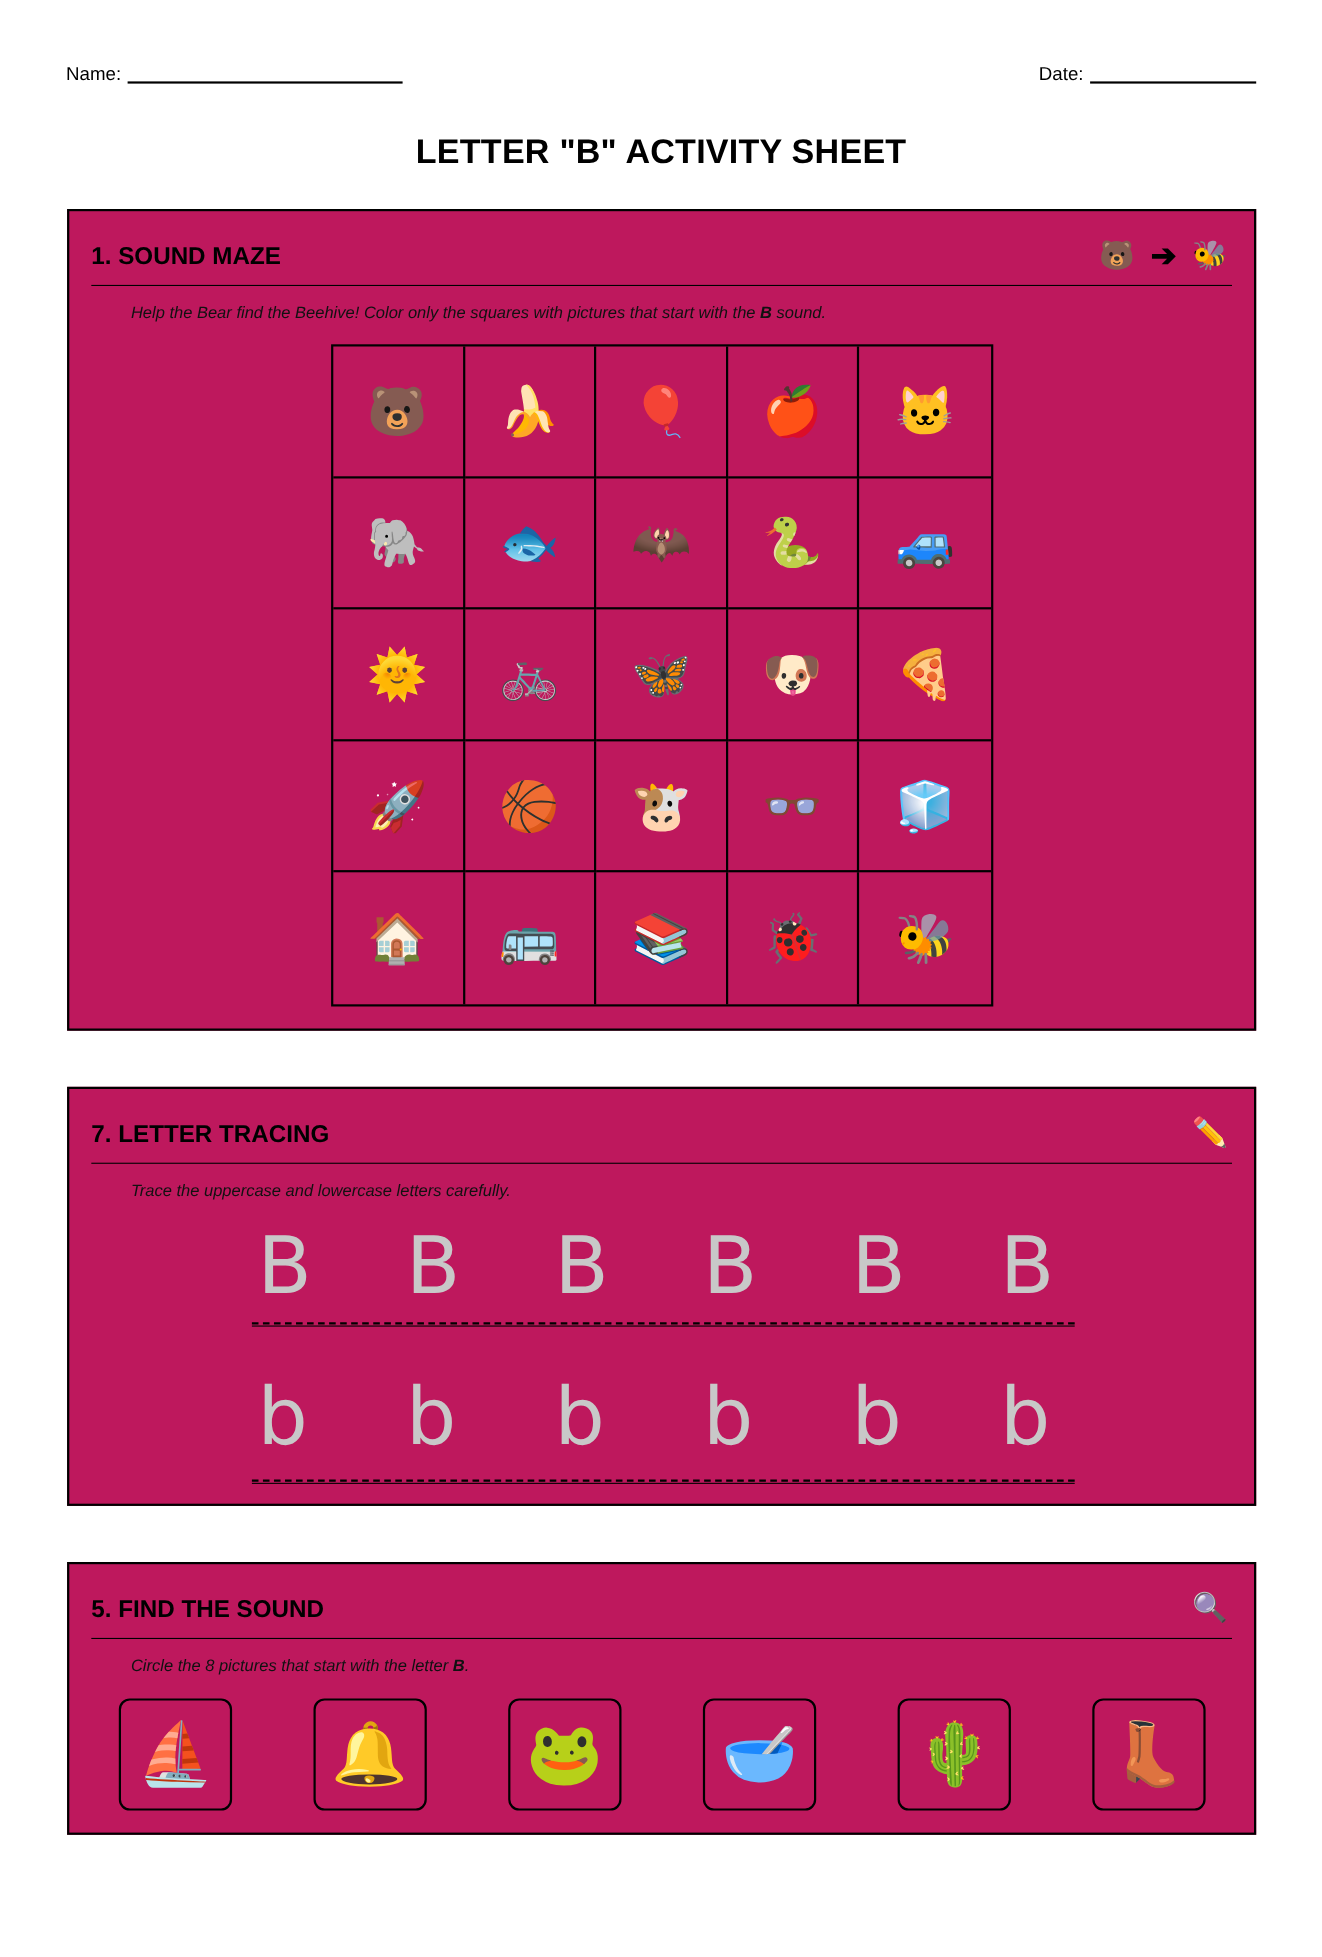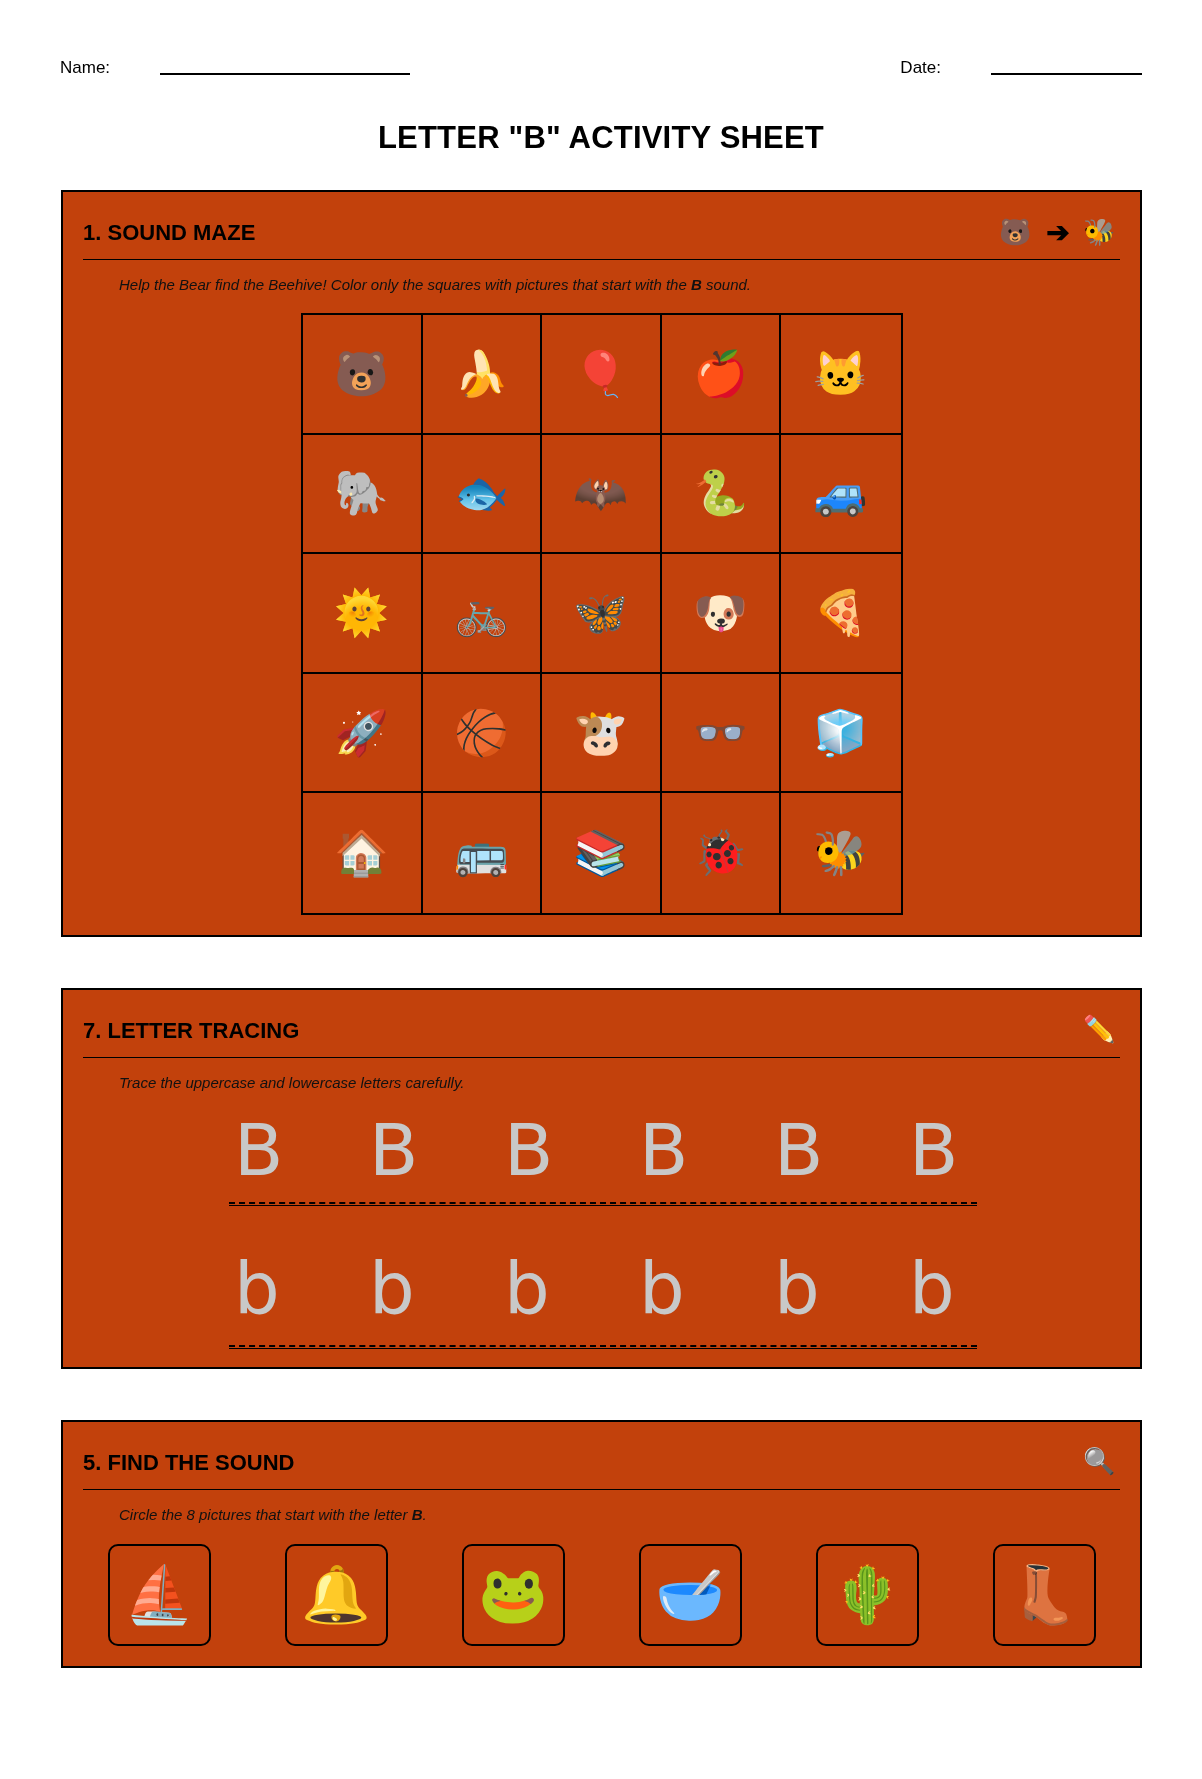--- a/index.html
+++ b/index.html
@@ -1,30 +1,30 @@
 <!DOCTYPE html>
 <html><head>
 <meta charset="utf-8">
 <style>
   * { box-sizing: border-box; margin: 0; padding: 0; }
   html, body { width: 1202px; height: 1779px; background: #ffffff; }
   body { position: relative; font-family: "Liberation Sans", sans-serif; color: #000; overflow: hidden; }
 
   .name-row { position: absolute; top: 58px; left: 60px; width: 1082px; height: 24px; font-size: 17px; }
-  .field { position: absolute; top: 0; display: flex; align-items: center; gap: 44px; }
+  .field { position: absolute; top: 0; display: flex; align-items: flex-end; }
   .field .label { line-height: 20px; }
   .field .line { display: inline-block; border-bottom: 2px solid #000; height: 16px; margin-left: 6px; margin-bottom: 2px; }
   .field.name { left: 0; }
   .field.name .line { width: 250px; }
   .field.date { right: 0; }
   .field.date .line { width: 151px; }
 
   .title { position: absolute; top: 120px; left: 0; width: 1202px; text-align: center; font-size: 31px; font-weight: bold; letter-spacing: 0.2px; }
 
-  .section { position: absolute; left: 61px; width: 1081px; border: 2px solid #000; background: #c2410c; }
+  .section { position: absolute; left: 61px; width: 1081px; border: 2px solid #000; background: #be185d; }
   .sec-head { position: absolute; left: 20px; right: 20px; top: 26px; height: 42px; border-bottom: 1.5px solid #000; }
   .sec-title { position: absolute; left: 0; top: 2px; font-size: 22px; font-weight: bold; }
   .sec-icons { position: absolute; right: 4px; top: -2px; display: flex; align-items: center; gap: 14px; font-size: 26px; }
   .sec-icons .arrow { font-size: 28px; font-weight: bold; }
   .instr { position: absolute; left: 20px; top: 84px; font-size: 15px; font-style: italic; color: #111; margin-left: 36px; }
   .instr b { font-weight: bold; }
 
   #sec1 { top: 190px; height: 747px; }
   .grid { position: absolute; left: 238px; top: 121px; width: 602px; height: 602px; border: 2px solid #000; display: grid; grid-template-columns: repeat(5, 1fr); grid-template-rows: repeat(5, 1fr); }
   .cell { border-right: 2px solid #000; border-bottom: 2px solid #000; display: flex; align-items: center; justify-content: center; font-size: 44px; }

